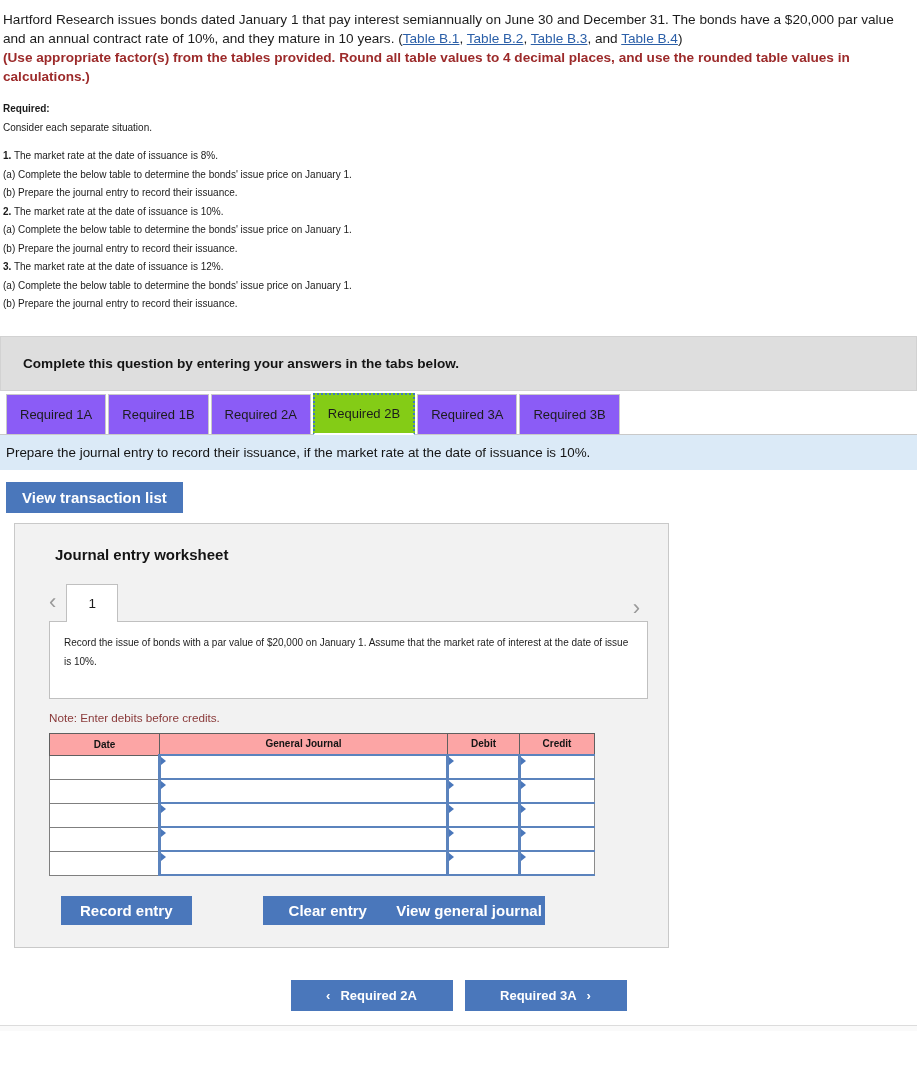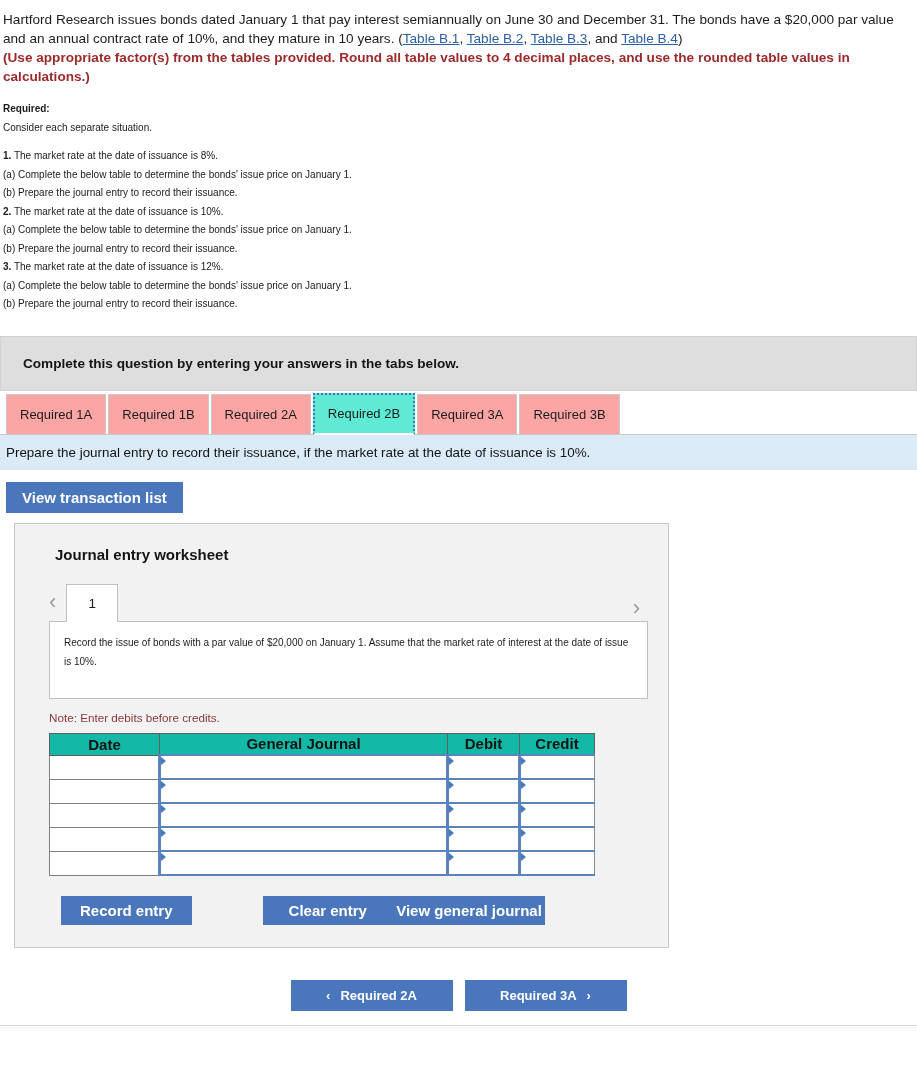--- a/index.html
+++ b/index.html
@@ -60,32 +60,32 @@
     border-bottom: 1px solid #c9c9c9;
     padding-left: 6px;
     background: #ffffff;
   }
   .tab {
     height: 40px;
     padding: 0 13px;
     display: flex;
     align-items: center;
     justify-content: center;
-    background: #fca5a5;
+    background: #8b5cf6;
     border: 1px solid #c9c9c9;
     border-bottom: none;
     margin-right: 2px;
     font-size: 13px;
     color: #1c1c1c;
     cursor: pointer;
     position: relative;
     white-space: nowrap;
   }
   .tab.active {
-    background: #5eead4;
+    background: #84cc16;
     border: 2px dotted #3e78c0;
     border-bottom: 2px solid #ffffff;
     margin-bottom: -1px;
     height: 42px;
     z-index: 3;
   }
 
   
   .blue-banner {
     background: #dbeaf7;
@@ -186,23 +186,23 @@
   }
 
   
   .jtable {
     margin-left: 14px;
     border-collapse: collapse;
     table-layout: fixed;
     border: 1px solid #7f7f7f;
   }
   .jtable th {
-    background: #14b8a6;
+    background: #fca5a5;
     border: 1px solid #5f5f5f;
-    font-size: 15px;
+    font-size: 10px;
     font-weight: bold;
     color: #141414;
     height: 22px;
     text-align: center;
   }
   .jtable td {
     border: 1px solid #7f7f7f;
     height: 24px;
     padding: 0;
     background: #ffffff;

